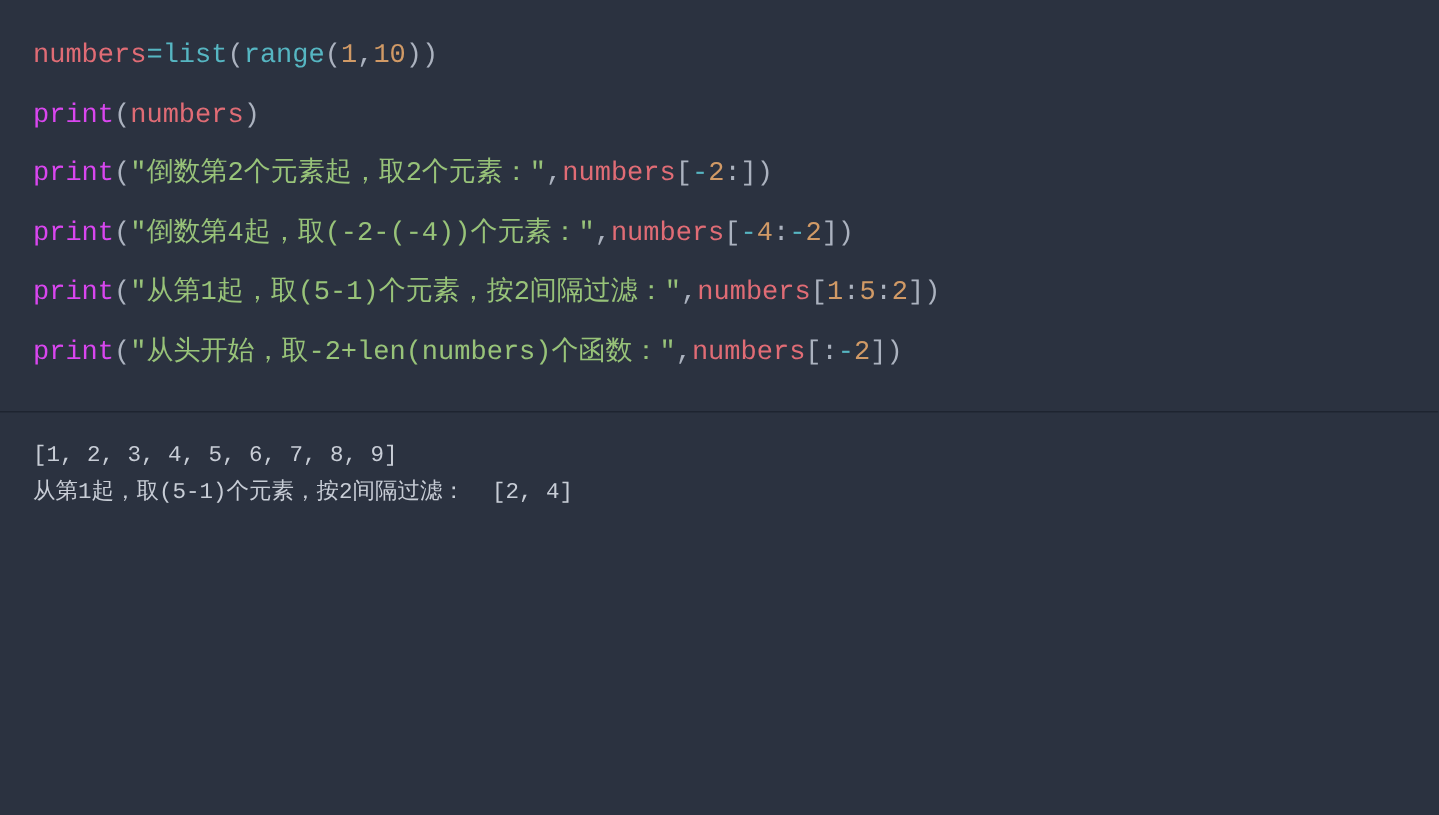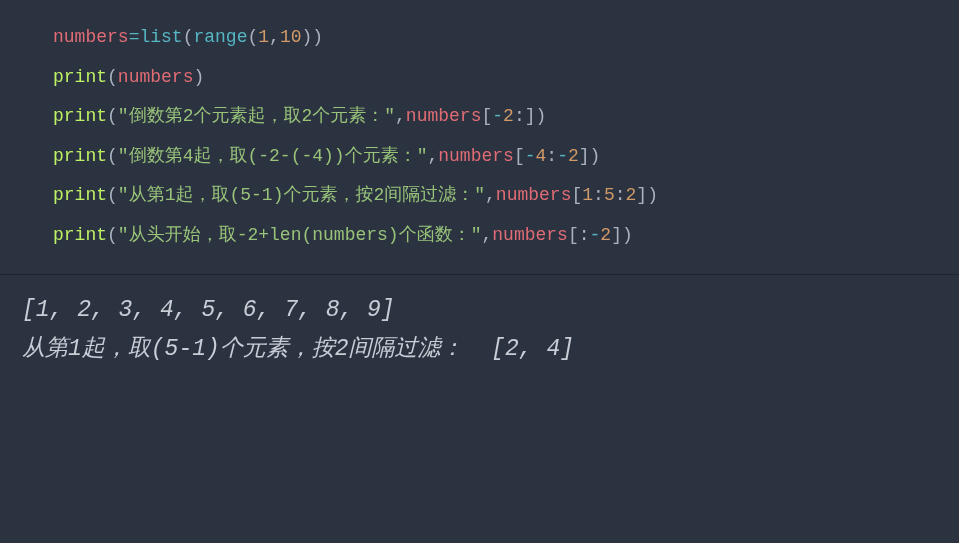--- a/index.html
+++ b/index.html
@@ -16,36 +16,34 @@
       overflow: hidden;
     }
     .code-panel {
       padding: 18px 22px;
       line-height: 2.2;
       border-bottom: 1px solid #1e2430;
     }
     .output-panel {
       padding: 16px 22px;
       line-height: 1.7;
-      font-size: 23px;
+      font-size: 15px;
       color: #c8cdd6;
-      font-style: italic;
     }
     .code-line {
       white-space: pre;
       color: #abb2bf;
-      margin-left: 31px;
     }
     .output-line {
       white-space: pre;
       color: #c8cdd6;
     }
     .tok-id { color: #e06c75; }
     .tok-op { color: #56b6c2; }
-    .tok-func { color: #bef264; }
+    .tok-func { color: #d946ef; }
     .tok-builtin { color: #56b6c2; }
     .tok-paren { color: #abb2bf; }
     .tok-num { color: #d19a66; }
     .tok-str { color: #98c379; }
     .tok-punc { color: #abb2bf; }
   </style>
 </head>
 <body>
 
 <div class="code-panel">

